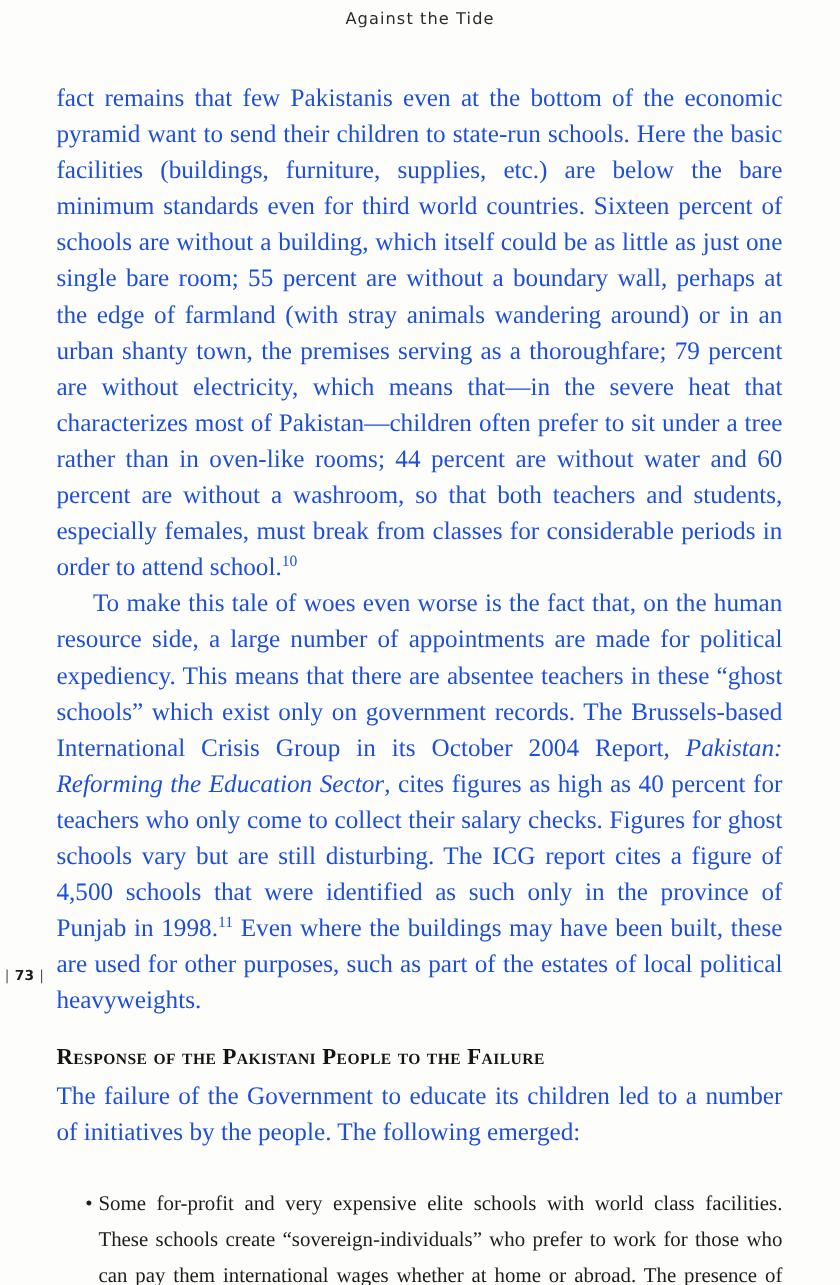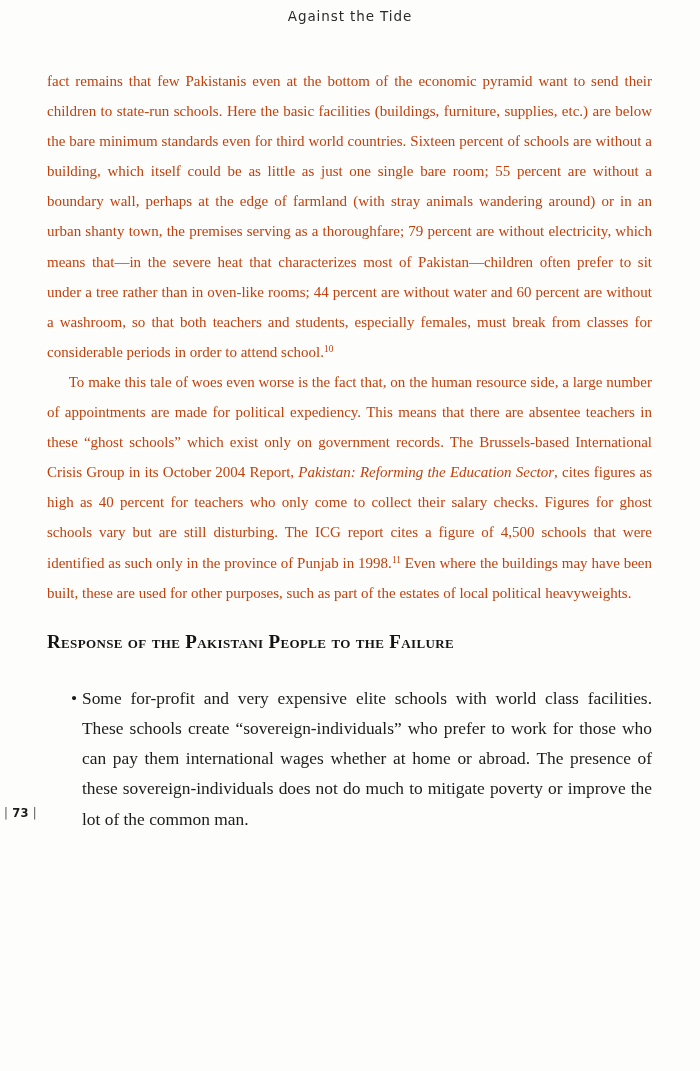--- a/index.html
+++ b/index.html
@@ -41,25 +41,25 @@
   
   .column {
     position: absolute;
     left: 47px;
     top: 66px;
     width: 605px;
   }
 
   p.body {
     margin: 0;
-    font-size: 15px;
+    font-size: 21px;
     line-height: 30.1px;
     text-align: justify;
     text-justify: inter-word;
-    color: #c2410c;
+    color: #1d4ed8;
     -webkit-font-smoothing: antialiased;
   }
   p.body.indent {
     text-indent: 1.45em;
   }
   p.body.noindent {
     text-indent: 0;
   }
 
   .ital {
@@ -149,20 +149,21 @@
   <div class="column">
 
     <p class="body noindent"><span>fact remains that few Pakistanis even at the bottom of the economic pyramid want to send their children to state-run schools. Here the basic facilities (buildings, furniture, supplies, etc.) are below the bare minimum standards even for third world countries. Sixteen percent of schools are without a building, which itself could be as little as just one single bare room; 55 percent are without a boundary wall, perhaps at the edge of farmland (with stray animals wandering around) or in an urban shanty town, the premises serving as a thoroughfare; 79 percent are without electricity, which means that—in the severe heat that characterizes most of Pakistan—children often prefer to sit under a tree rather than in oven-like rooms; 44 percent are without water and 60 percent are without a washroom, so that both teachers and students, especially females, must break from classes for considerable periods in order to attend school.</span><sup class="fn">10</sup></p>
 
     <p class="body indent"><span>To make this tale of woes even worse is the fact that, on the human resource side, a large number of appointments are made for political expediency. This means that there are absentee teachers in these “ghost schools” which exist only on government records. The Brussels-based International Crisis Group in its October 2004 Report, </span><span class="ital">Pakistan: Reforming the Education Sector</span><span>, cites figures as high as 40 percent for teachers who only come to collect their salary checks. Figures for ghost schools vary but are still disturbing. The ICG report cites a figure of 4,500 schools that were identified as such only in the province of Punjab in 1998.</span><sup class="fn">11</sup><span> Even where the buildings may have been built, these are used for other purposes, such as part of the estates of local political heavyweights.</span></p>
 
     <h2 class="section-heading">
         <span class="ln">Response of the Pakistani People to the Failure</span>
       </h2>
 
+    <p class="body noindent after-heading">The failure of the Government to educate its children led to a number of initiatives by the people. The following emerged:</p>
 
     <div class="list-gap"></div>
 
     <ul class="bullets">
       <li><span class="marker">•</span><span>Some for-profit and very expensive elite schools with world class facilities. These schools create “sovereign-individuals” who prefer to work for those who can pay them international wages whether at home or abroad. The presence of these sovereign-individuals does not do much to mitigate poverty or improve the lot of the common man.</span></li>
     </ul>
 
   </div>
 
   <div class="folio"><span class="rule">|</span><span>73</span><span class="rule">|</span></div>

